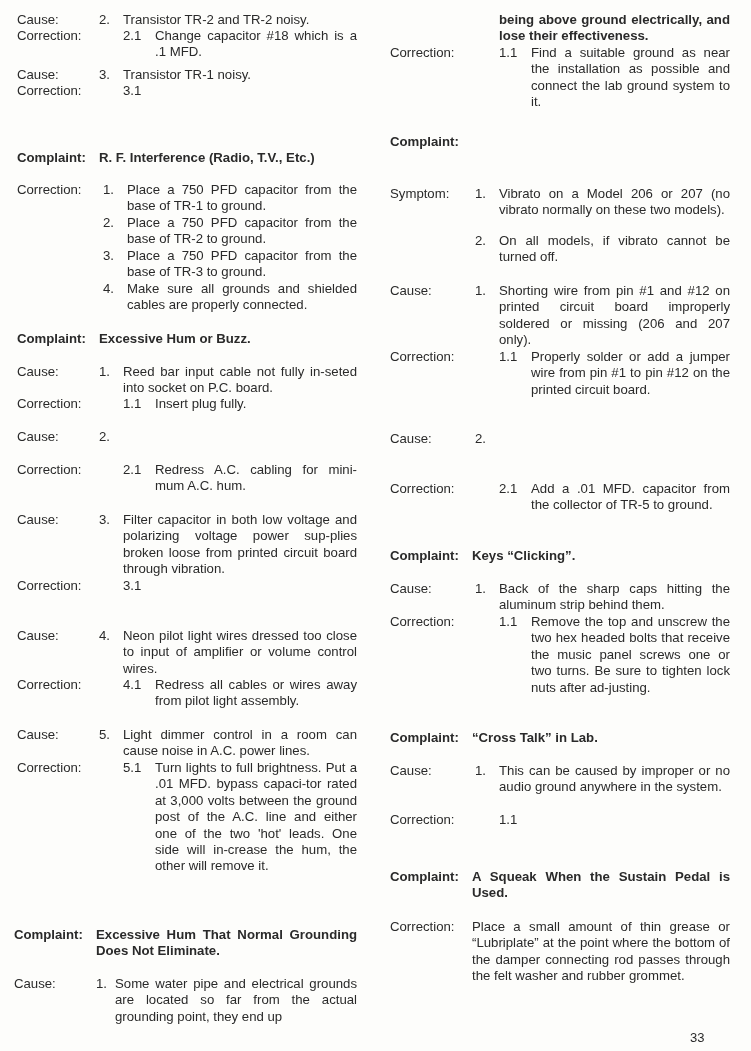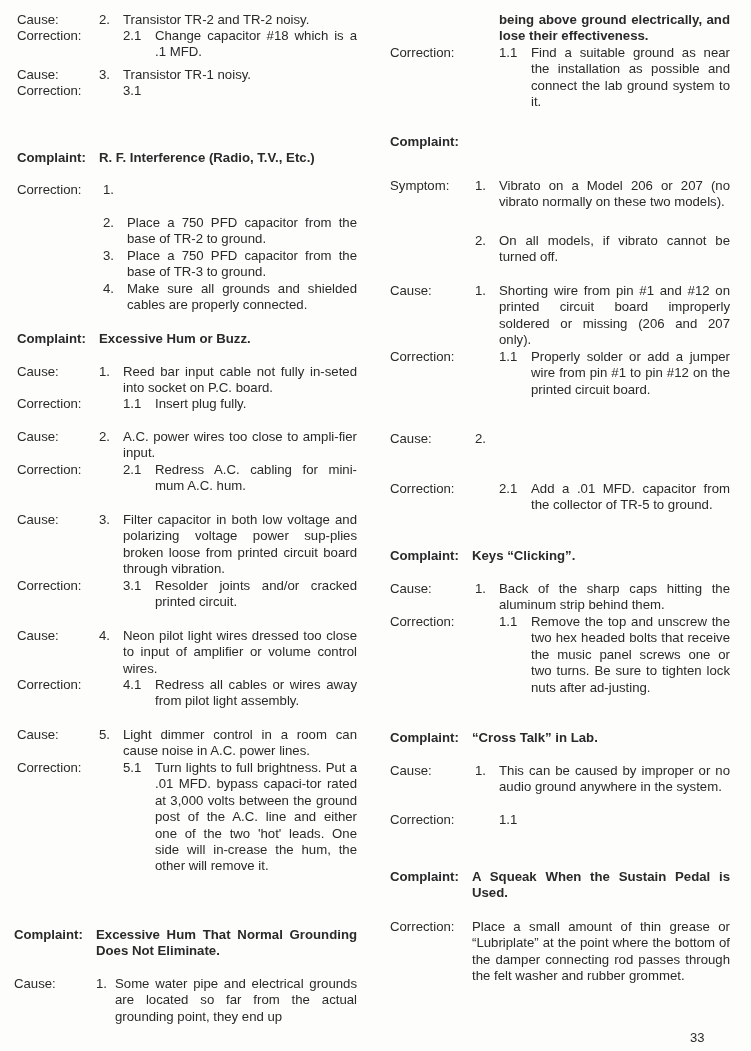--- a/index.html
+++ b/index.html
@@ -48,20 +48,21 @@
   </div>
 
   <div class="entry complaint" style="top:150px">
     <span class="lbl">Complaint:</span>
     <span class="txt">R. F. Interference (Radio, T.V., Etc.)</span>
   </div>
 
   <div class="entry" style="top:182px">
     <span class="lbl" style="width:86px">Correction:</span>
     <span class="num" style="width:24px">1.</span>
+    <span class="txt">Place a 750 PFD capacitor from the base of TR-1 to ground.</span>
   </div>
   <div class="entry" style="top:215px">
     <span class="lbl" style="width:86px"></span>
     <span class="num" style="width:24px">2.</span>
     <span class="txt">Place a 750 PFD capacitor from the base of TR-2 to ground.</span>
   </div>
   <div class="entry" style="top:248px">
     <span class="lbl" style="width:86px"></span>
     <span class="num" style="width:24px">3.</span>
     <span class="txt">Place a 750 PFD capacitor from the base of TR-3 to ground.</span>
@@ -84,37 +85,35 @@
   </div>
   <div class="entry" style="top:396px">
     <span class="lbl" style="width:106px">Correction:</span>
     <span class="num" style="width:32px">1.1</span>
     <span class="txt">Insert plug fully.</span>
   </div>
 
   <div class="entry" style="top:429px">
     <span class="lbl" style="width:82px">Cause:</span>
     <span class="num" style="width:24px">2.</span>
-    <span class="txt">A.C. power wires too close to ampli-fier input.</span>
   </div>
   <div class="entry" style="top:462px">
     <span class="lbl" style="width:106px">Correction:</span>
     <span class="num" style="width:32px">2.1</span>
     <span class="txt">Redress A.C. cabling for mini-mum A.C. hum.</span>
   </div>
 
   <div class="entry" style="top:512px">
     <span class="lbl" style="width:82px">Cause:</span>
     <span class="num" style="width:24px">3.</span>
     <span class="txt">Filter capacitor in both low voltage and polarizing voltage power sup-plies broken loose from printed circuit board through vibration.</span>
   </div>
   <div class="entry" style="top:578px">
     <span class="lbl" style="width:106px">Correction:</span>
     <span class="num" style="width:32px">3.1</span>
-    <span class="txt">Resolder joints and/or cracked printed circuit.</span>
   </div>
 
   <div class="entry" style="top:628px">
     <span class="lbl" style="width:82px">Cause:</span>
     <span class="num" style="width:24px">4.</span>
     <span class="txt">Neon pilot light wires dressed too close to input of amplifier or volume control wires.</span>
   </div>
   <div class="entry" style="top:677px">
     <span class="lbl" style="width:106px">Correction:</span>
     <span class="num" style="width:32px">4.1</span>
@@ -151,21 +150,21 @@
   <div class="entry" style="top:45px">
     <span class="lbl" style="width:109px">Correction:</span>
     <span class="num" style="width:32px">1.1</span>
     <span class="txt" style="font-weight:bold; font-weight:normal">Find a suitable ground as near the installation as possible and connect the lab ground system to it.</span>
   </div>
 
   <div class="entry complaint" style="top:134px">
     <span class="lbl" style="width:109px">Complaint:</span>
   </div>
 
-  <div class="entry" style="top:178px">
+  <div class="entry" style="top:186px">
     <span class="lbl" style="width:85px">Symptom:</span>
     <span class="num" style="width:24px">1.</span>
     <span class="txt">Vibrato on a Model 206 or 207 (no vibrato normally on these two models).</span>
   </div>
   <div class="entry" style="top:233px">
     <span class="lbl" style="width:85px"></span>
     <span class="num" style="width:24px">2.</span>
     <span class="txt">On all models, if vibrato cannot be turned off.</span>
   </div>
 

